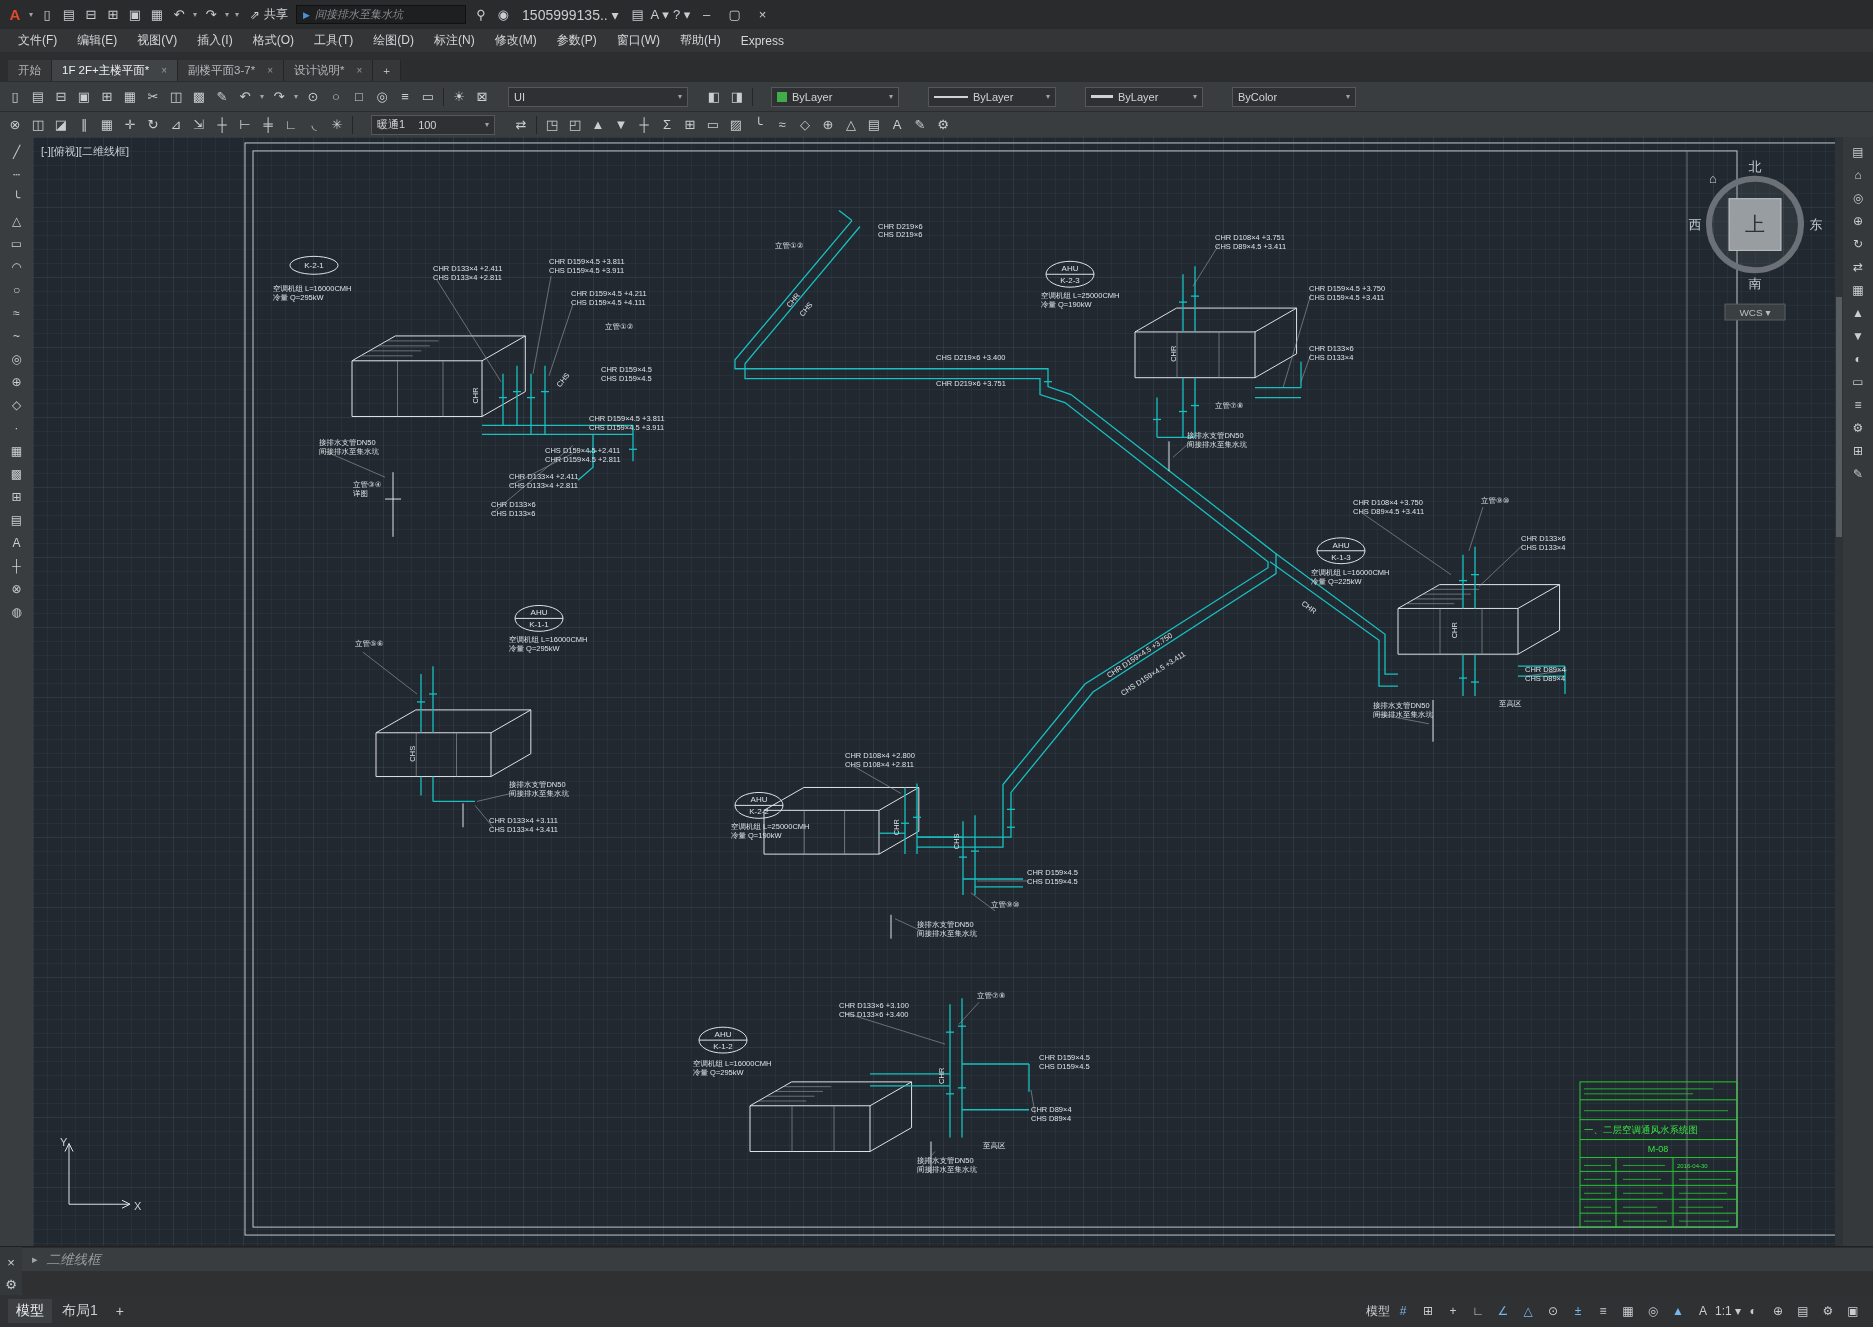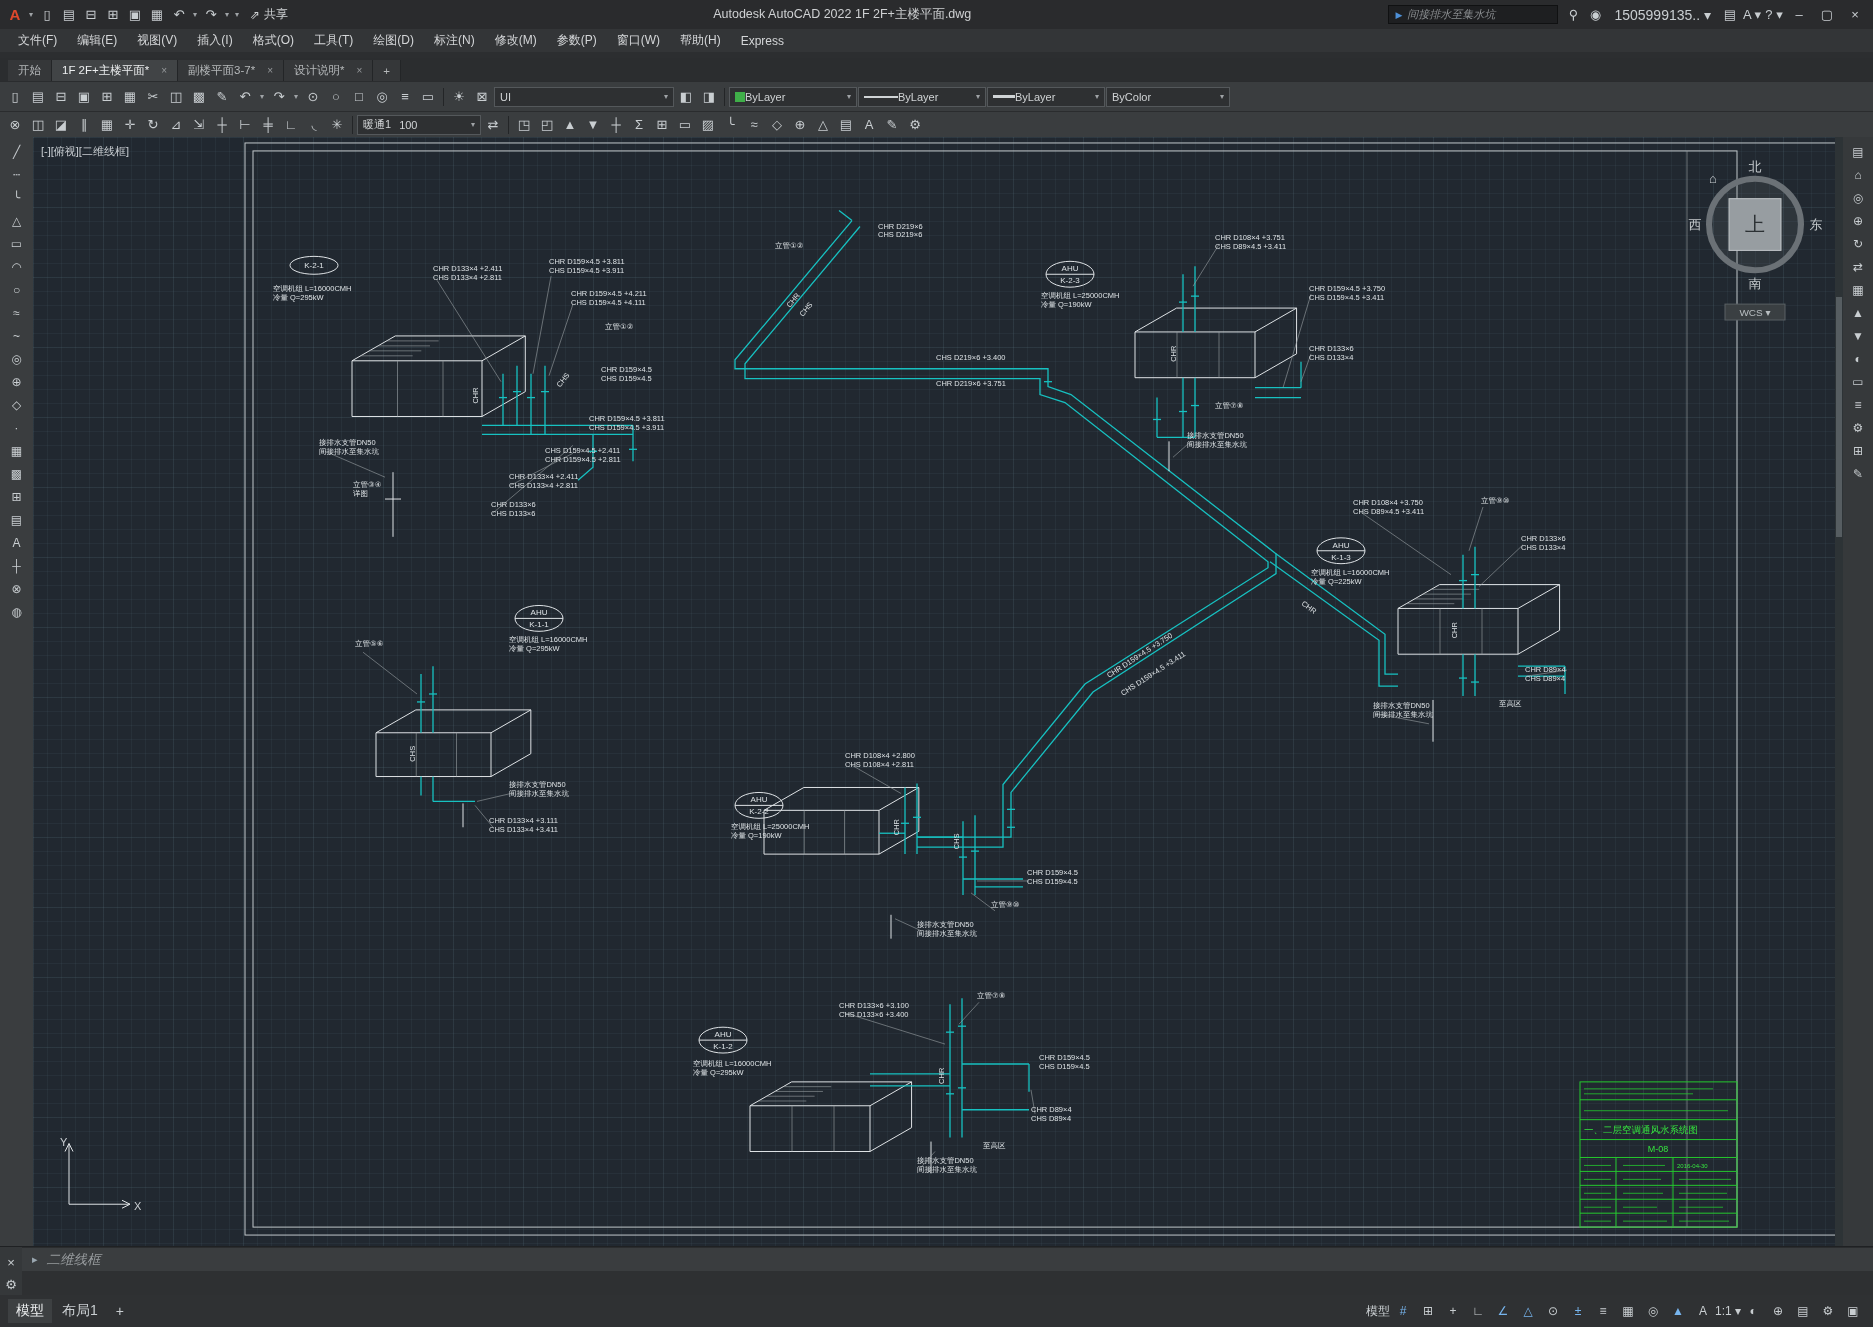--- a/index.html
+++ b/index.html
@@ -31,21 +31,21 @@
   .filetabs .tbtn{width:auto;height:21px;padding:0 10px;font-size:11.5px;background:#353739;
                   border-right:1px solid #232527;color:#b5b8ba;gap:6px;}
   .filetabs .tbtn.active{background:#41444698;background:#414446;color:#eceeef;}
   .filetabs .tbtn .x{color:#95989b;font-size:10px;margin-left:6px;}
   
   .toolbar{background:#3a3d3f;display:flex;align-items:center;gap:1px;padding:0 4px;
            border-top:1px solid #2a2c2e;flex:0 0 auto;}
   .toolbar.row1{height:30px;}
   .toolbar.row2{height:26px;}
   .combo{height:20px;background:#2e3032;border:1px solid #54585b;display:inline-flex;align-items:center;
-         font-size:11px;padding:0 5px;color:#d0d3d5;margin:0 0;flex:0 0 auto;}
+         font-size:11px;padding:0 5px;gap:5px;color:#d0d3d5;margin:0 14px;flex:0 0 auto;}
   .combo .arrow{font-size:8px;color:#9fa3a6;margin-left:auto;}
   .swatch{width:10px;height:10px;background:#3fae49;display:inline-block;flex:0 0 auto;}
   .linepreview{display:inline-block;width:34px;border-top:2px solid #cfd3d5;}
   
   .workarea{flex:1;display:flex;min-height:0;}
   .side-toolbar{width:33px;background:#3a3d3f;display:flex;flex-direction:column;align-items:center;
                 padding-top:3px;gap:0;flex:0 0 auto;}
   .side-toolbar .tbtn{width:26px;height:23px;font-size:12px;}
   .side-toolbar.right{width:30px;background:#36393b;}
   .canvas{flex:1;position:relative;background-color:#212830;min-width:0;
@@ -112,21 +112,20 @@
         <span class="tbtn">↶</span>
         <span class="tbtn sm">▾</span>
         <span class="tbtn">↷</span>
         <span class="tbtn sm">▾</span>
         <span class="tbtn sm">▾</span>
       </span>
     <span class="share">
       <span>⇗</span>
       <span>共享</span>
     </span>
-    <div class="title-center">Autodesk AutoCAD 2022    1F 2F+主楼平面.dwg</div>
     <div class="search-box">
       <span class="tri">▶</span>
       <span>间接排水至集水坑</span>
     </div>
     <span style="display:flex;align-items:center;">
         <span class="tbtn">⚲</span>
         <span class="tbtn">◉</span>
         <span class="tbtn txt">1505999135.. ▾</span>
         <span class="tbtn">▤</span>
         <span class="tbtn">A ▾</span>

